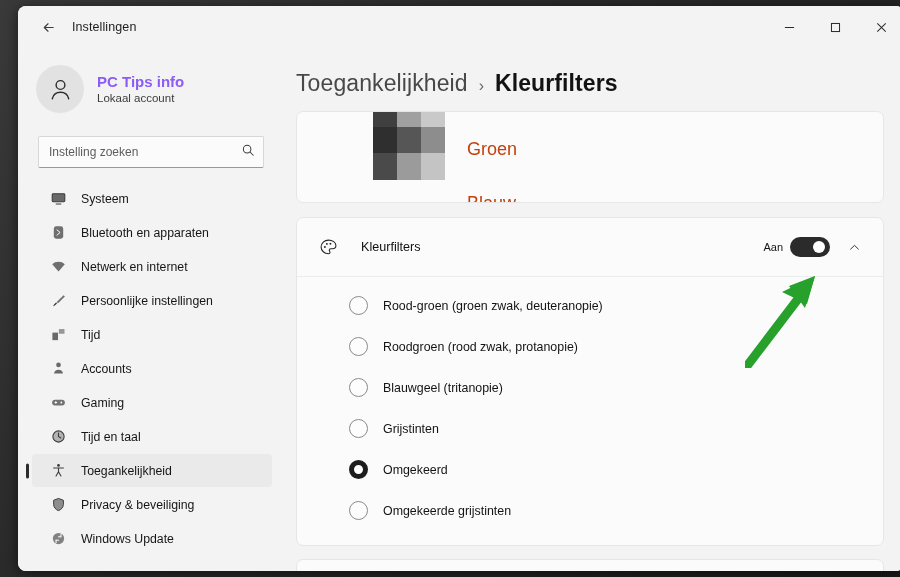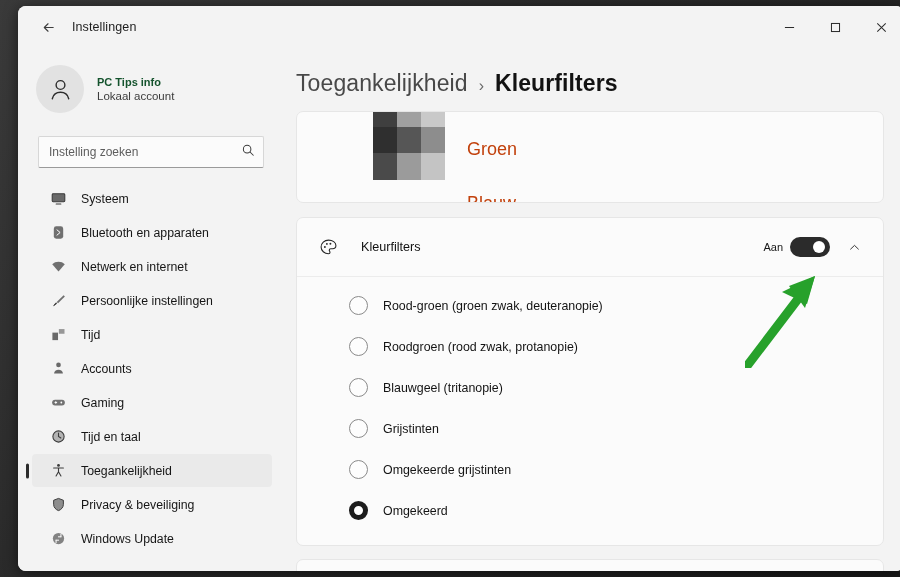--- a/index.html
+++ b/index.html
@@ -107,23 +107,23 @@
     border-radius: 50%;
     background: #e2e2e2;
     display: flex;
     align-items: center;
     justify-content: center;
     flex: 0 0 48px;
     color: #2d2d2d;
   }
   .acct-text { margin-left: 13px; line-height: 1.28; }
   .acct-name {
-    font-size: 11px;
+    font-size: 15px;
     font-weight: bold;
-    color: #14532d;
+    color: #8b5cf6;
   }
   .acct-type {
     font-size: 11.5px;
     color: #3c3c3c;
   }
 
   .searchwrap {
     margin: 18px 18px 0 20px;
     position: relative;
     height: 32px;
@@ -606,26 +606,26 @@
               </div>
               <div class="radio-row">
                 <span class="radio"></span>
                 <span class="radio-label">Blauwgeel (tritanopie)</span>
               </div>
               <div class="radio-row">
                 <span class="radio"></span>
                 <span class="radio-label">Grijstinten</span>
               </div>
               <div class="radio-row">
+                <span class="radio checked"></span>
+                <span class="radio-label">Omgekeerd</span>
+              </div>
+              <div class="radio-row">
                 <span class="radio"></span>
                 <span class="radio-label">Omgekeerde grijstinten</span>
-              </div>
-              <div class="radio-row">
-                <span class="radio checked"></span>
-                <span class="radio-label">Omgekeerd</span>
               </div>
             </div>
           </div>
 
           <div class="card shortcut">
             
             
             
           </div>
 

